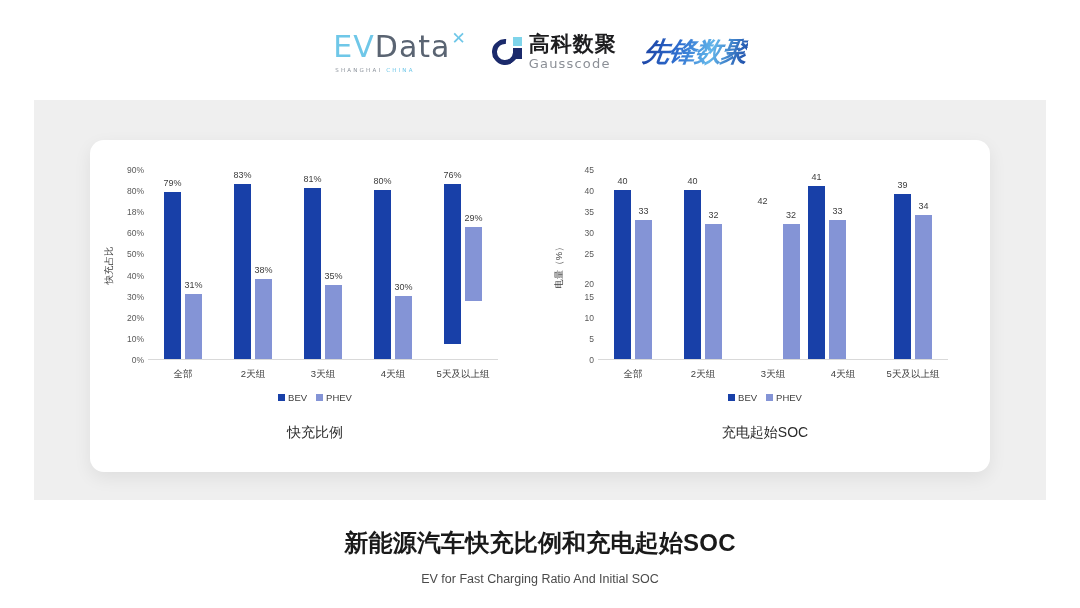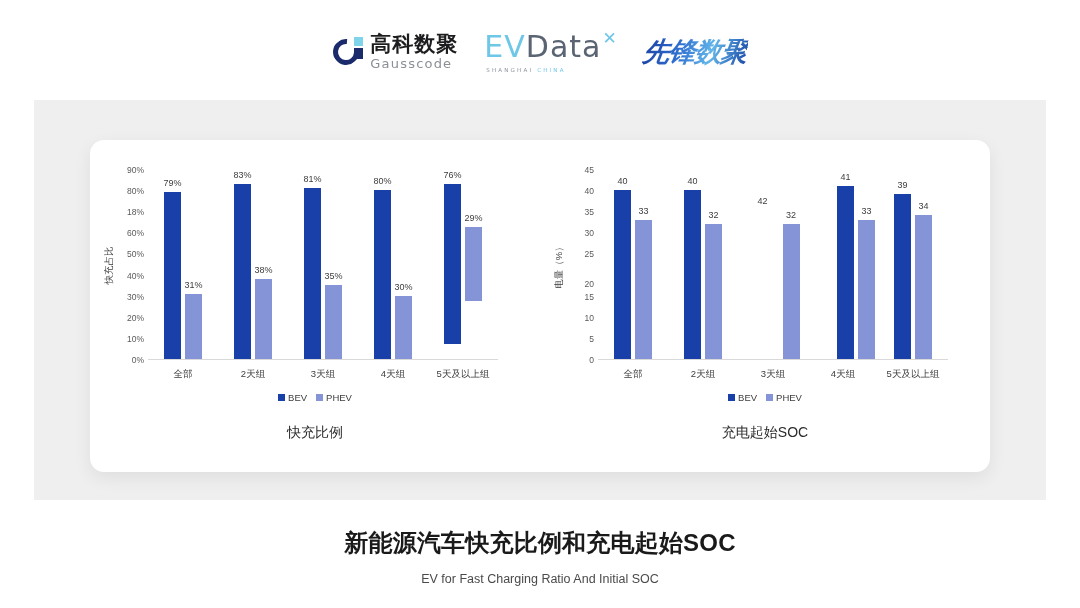--- a/index.html
+++ b/index.html
@@ -147,40 +147,40 @@
   }
   .sub-title { font-size: 12.5px; color: #4a4a4a; margin-top: 14px; }
 </style>
 </head>
 <body>
 
 <div class="page">
 
   <div class="logo-bar">
 
+    <div class="logo evdata">
+      <div class="evdata-main">
+        <span class="evdata-word ev-ev">EV</span>
+        <span class="evdata-word ev-data">Data</span>
+        <span class="ev-x">✕</span>
+      </div>
+      <div class="evdata-sub">
+        <span class="sub-sh">SHANGHAI </span><span class="sub-cn">CHINA</span>
+      </div>
+    </div>
+
     <div class="logo gauss">
       <div class="gauss-mark">
         <div class="gauss-c"></div>
         <div class="gauss-sq"></div>
         <div class="gauss-sq2"></div>
       </div>
       <div class="gauss-text">
         <span class="gauss-cn">高科数聚</span>
         <span class="gauss-en">Gausscode</span>
-      </div>
-    </div>
-
-    <div class="logo evdata">
-      <div class="evdata-main">
-        <span class="evdata-word ev-ev">EV</span>
-        <span class="evdata-word ev-data">Data</span>
-        <span class="ev-x">✕</span>
-      </div>
-      <div class="evdata-sub">
-        <span class="sub-sh">SHANGHAI </span><span class="sub-cn">CHINA</span>
       </div>
     </div>
 
     <div class="logo">
       <span class="xianfeng">先锋数聚</span>
     </div>
 
   </div>
 
   <div class="gray-band"></div>
@@ -314,21 +314,21 @@
             <div class="group" style="left: 140px; width: 70px;">
               <div class="bar bev" style="height: 149px; padding-left: 32px;">
                 <div class="fill" style="background: rgb(24, 64, 168);"></div>
                 <span class="val">42</span>
               </div>
               <div class="bar phev" style="height: 135.111px;">
                 <div class="fill" style="background: rgb(132, 148, 214);"></div>
                 <span class="val">32</span>
               </div>
             </div>
-            <div class="group" style="left: 223px; width: 70px; text-align: center;">
+            <div class="group" style="left: 194px; width: 70px; text-align: center;">
               <div class="bar bev" style="height: 173.111px;">
                 <div class="fill" style="background: rgb(24, 64, 168);"></div>
                 <span class="val">41</span>
               </div>
               <div class="bar phev" style="height: 139.333px;">
                 <div class="fill" style="background: rgb(132, 148, 214);"></div>
                 <span class="val">33</span>
               </div>
             </div>
             <div class="group" style="left: 280px; width: 70px;">

